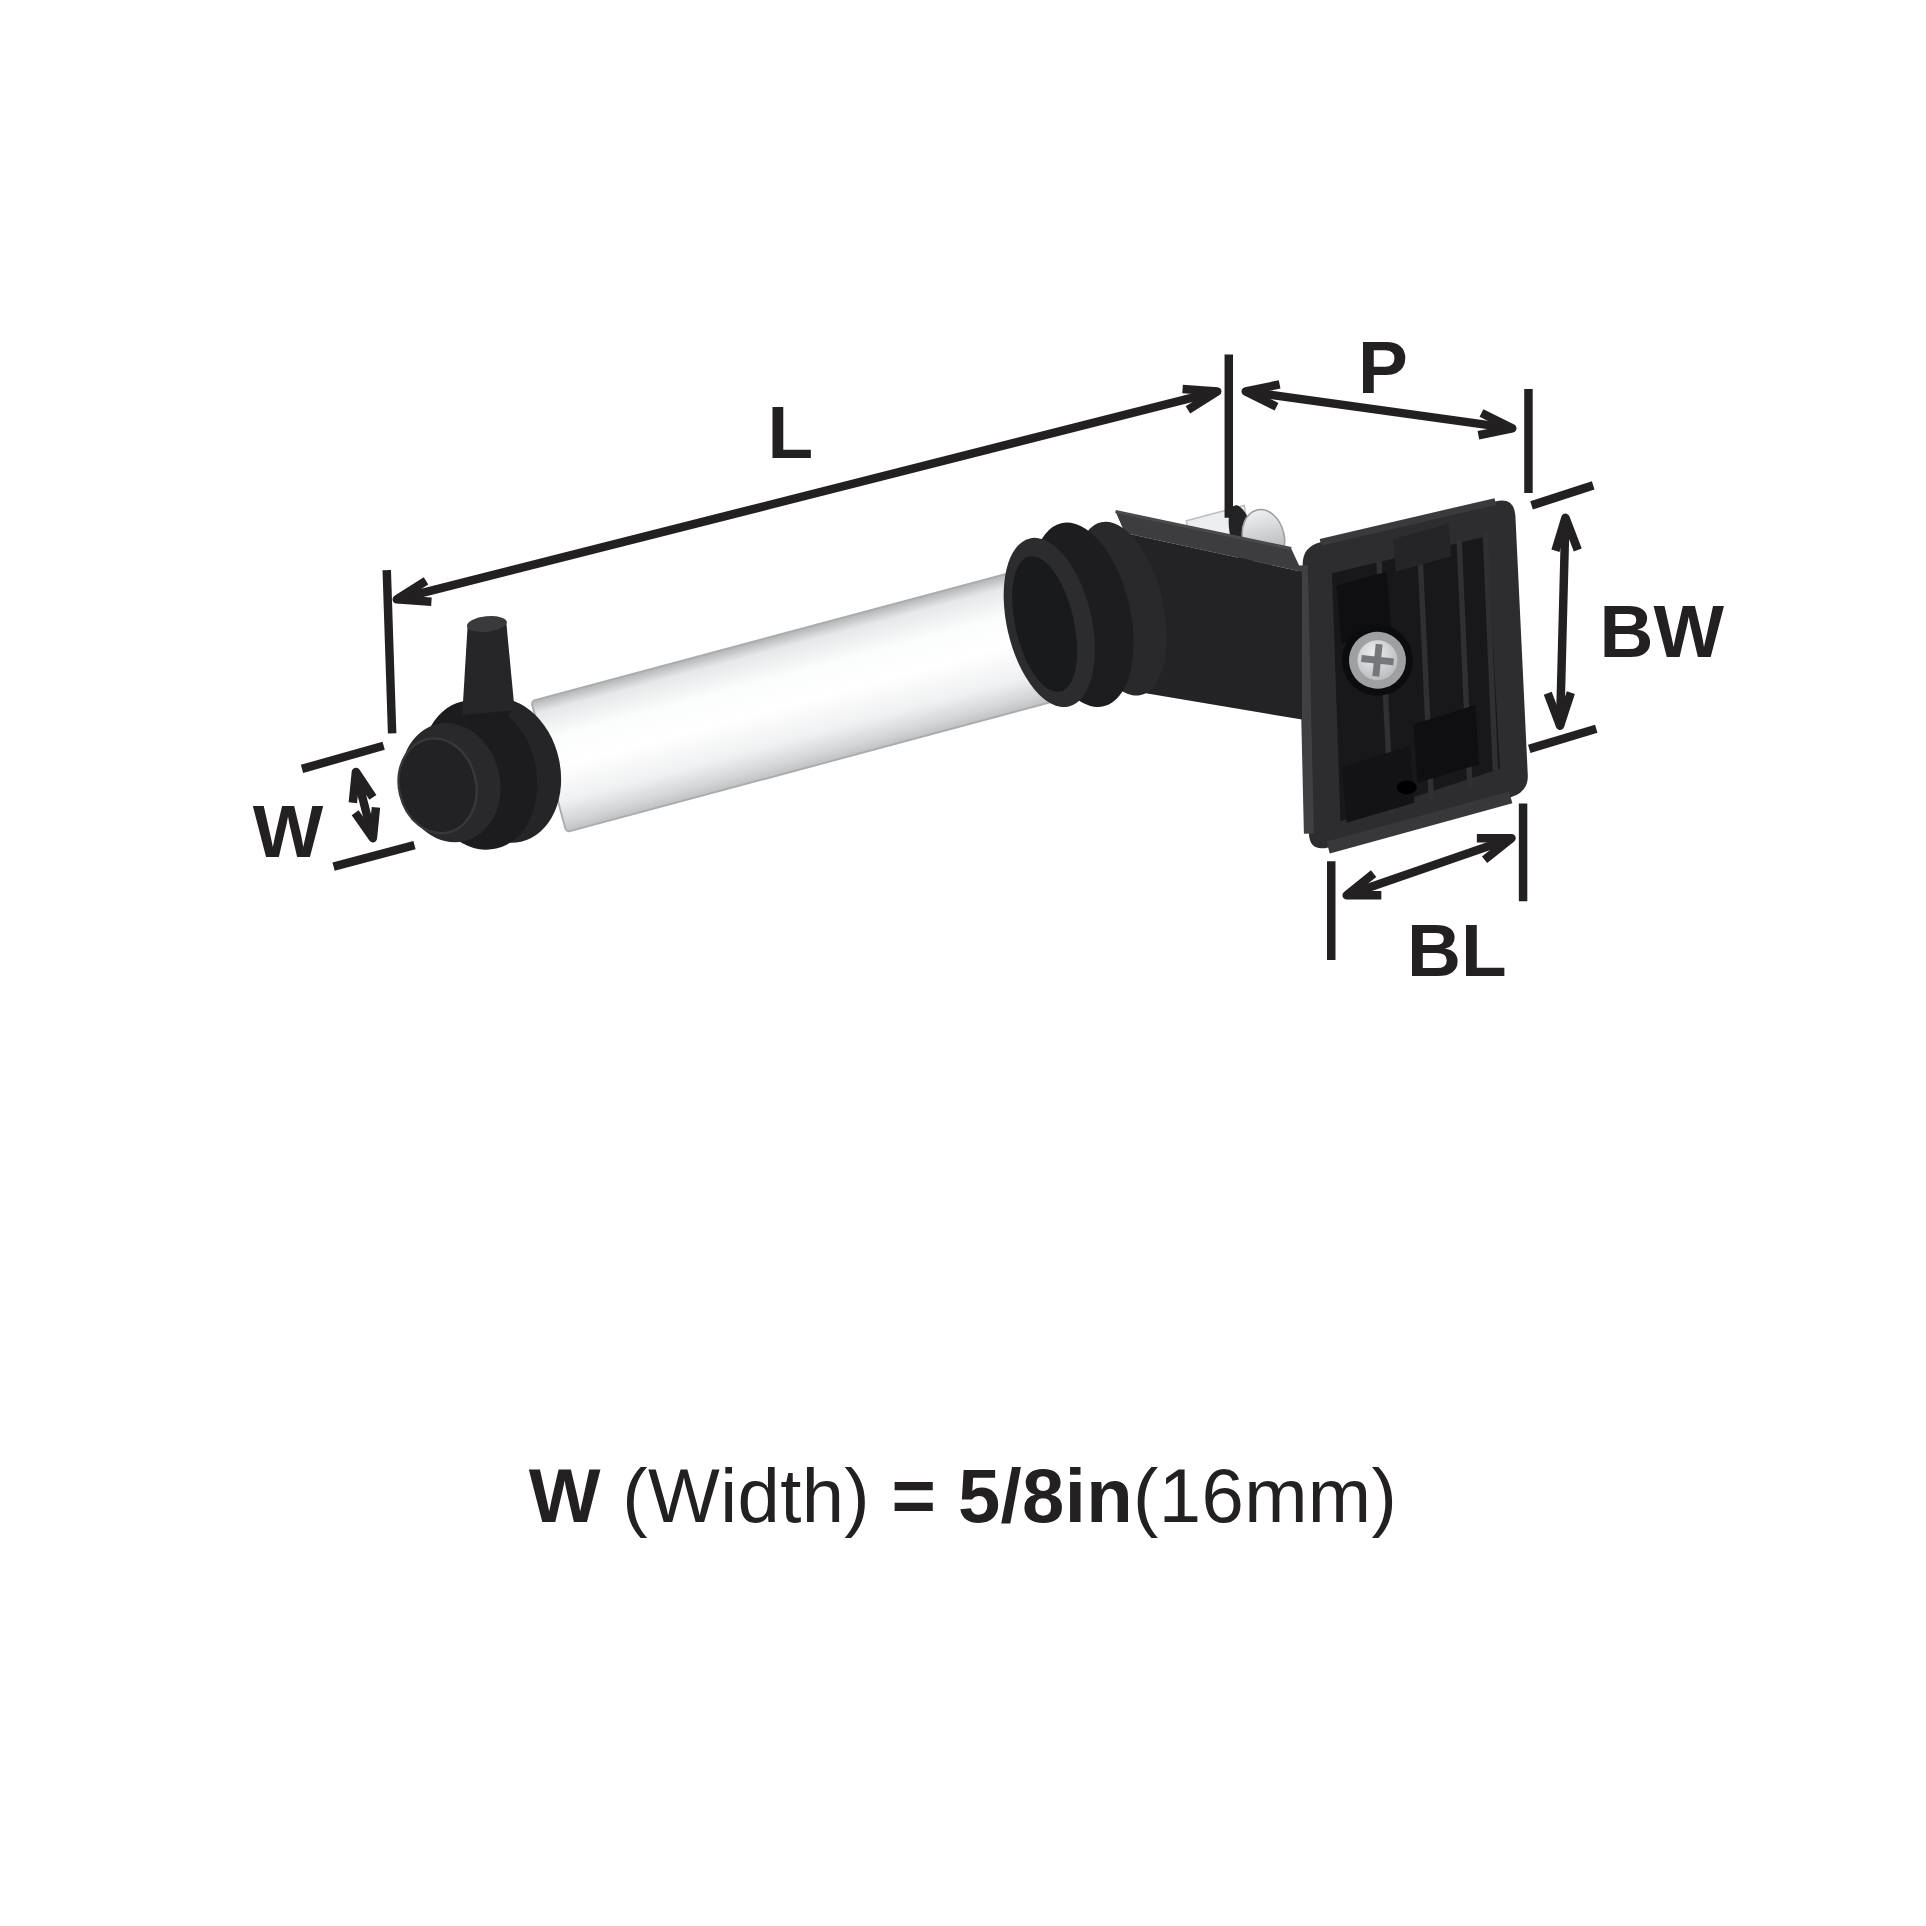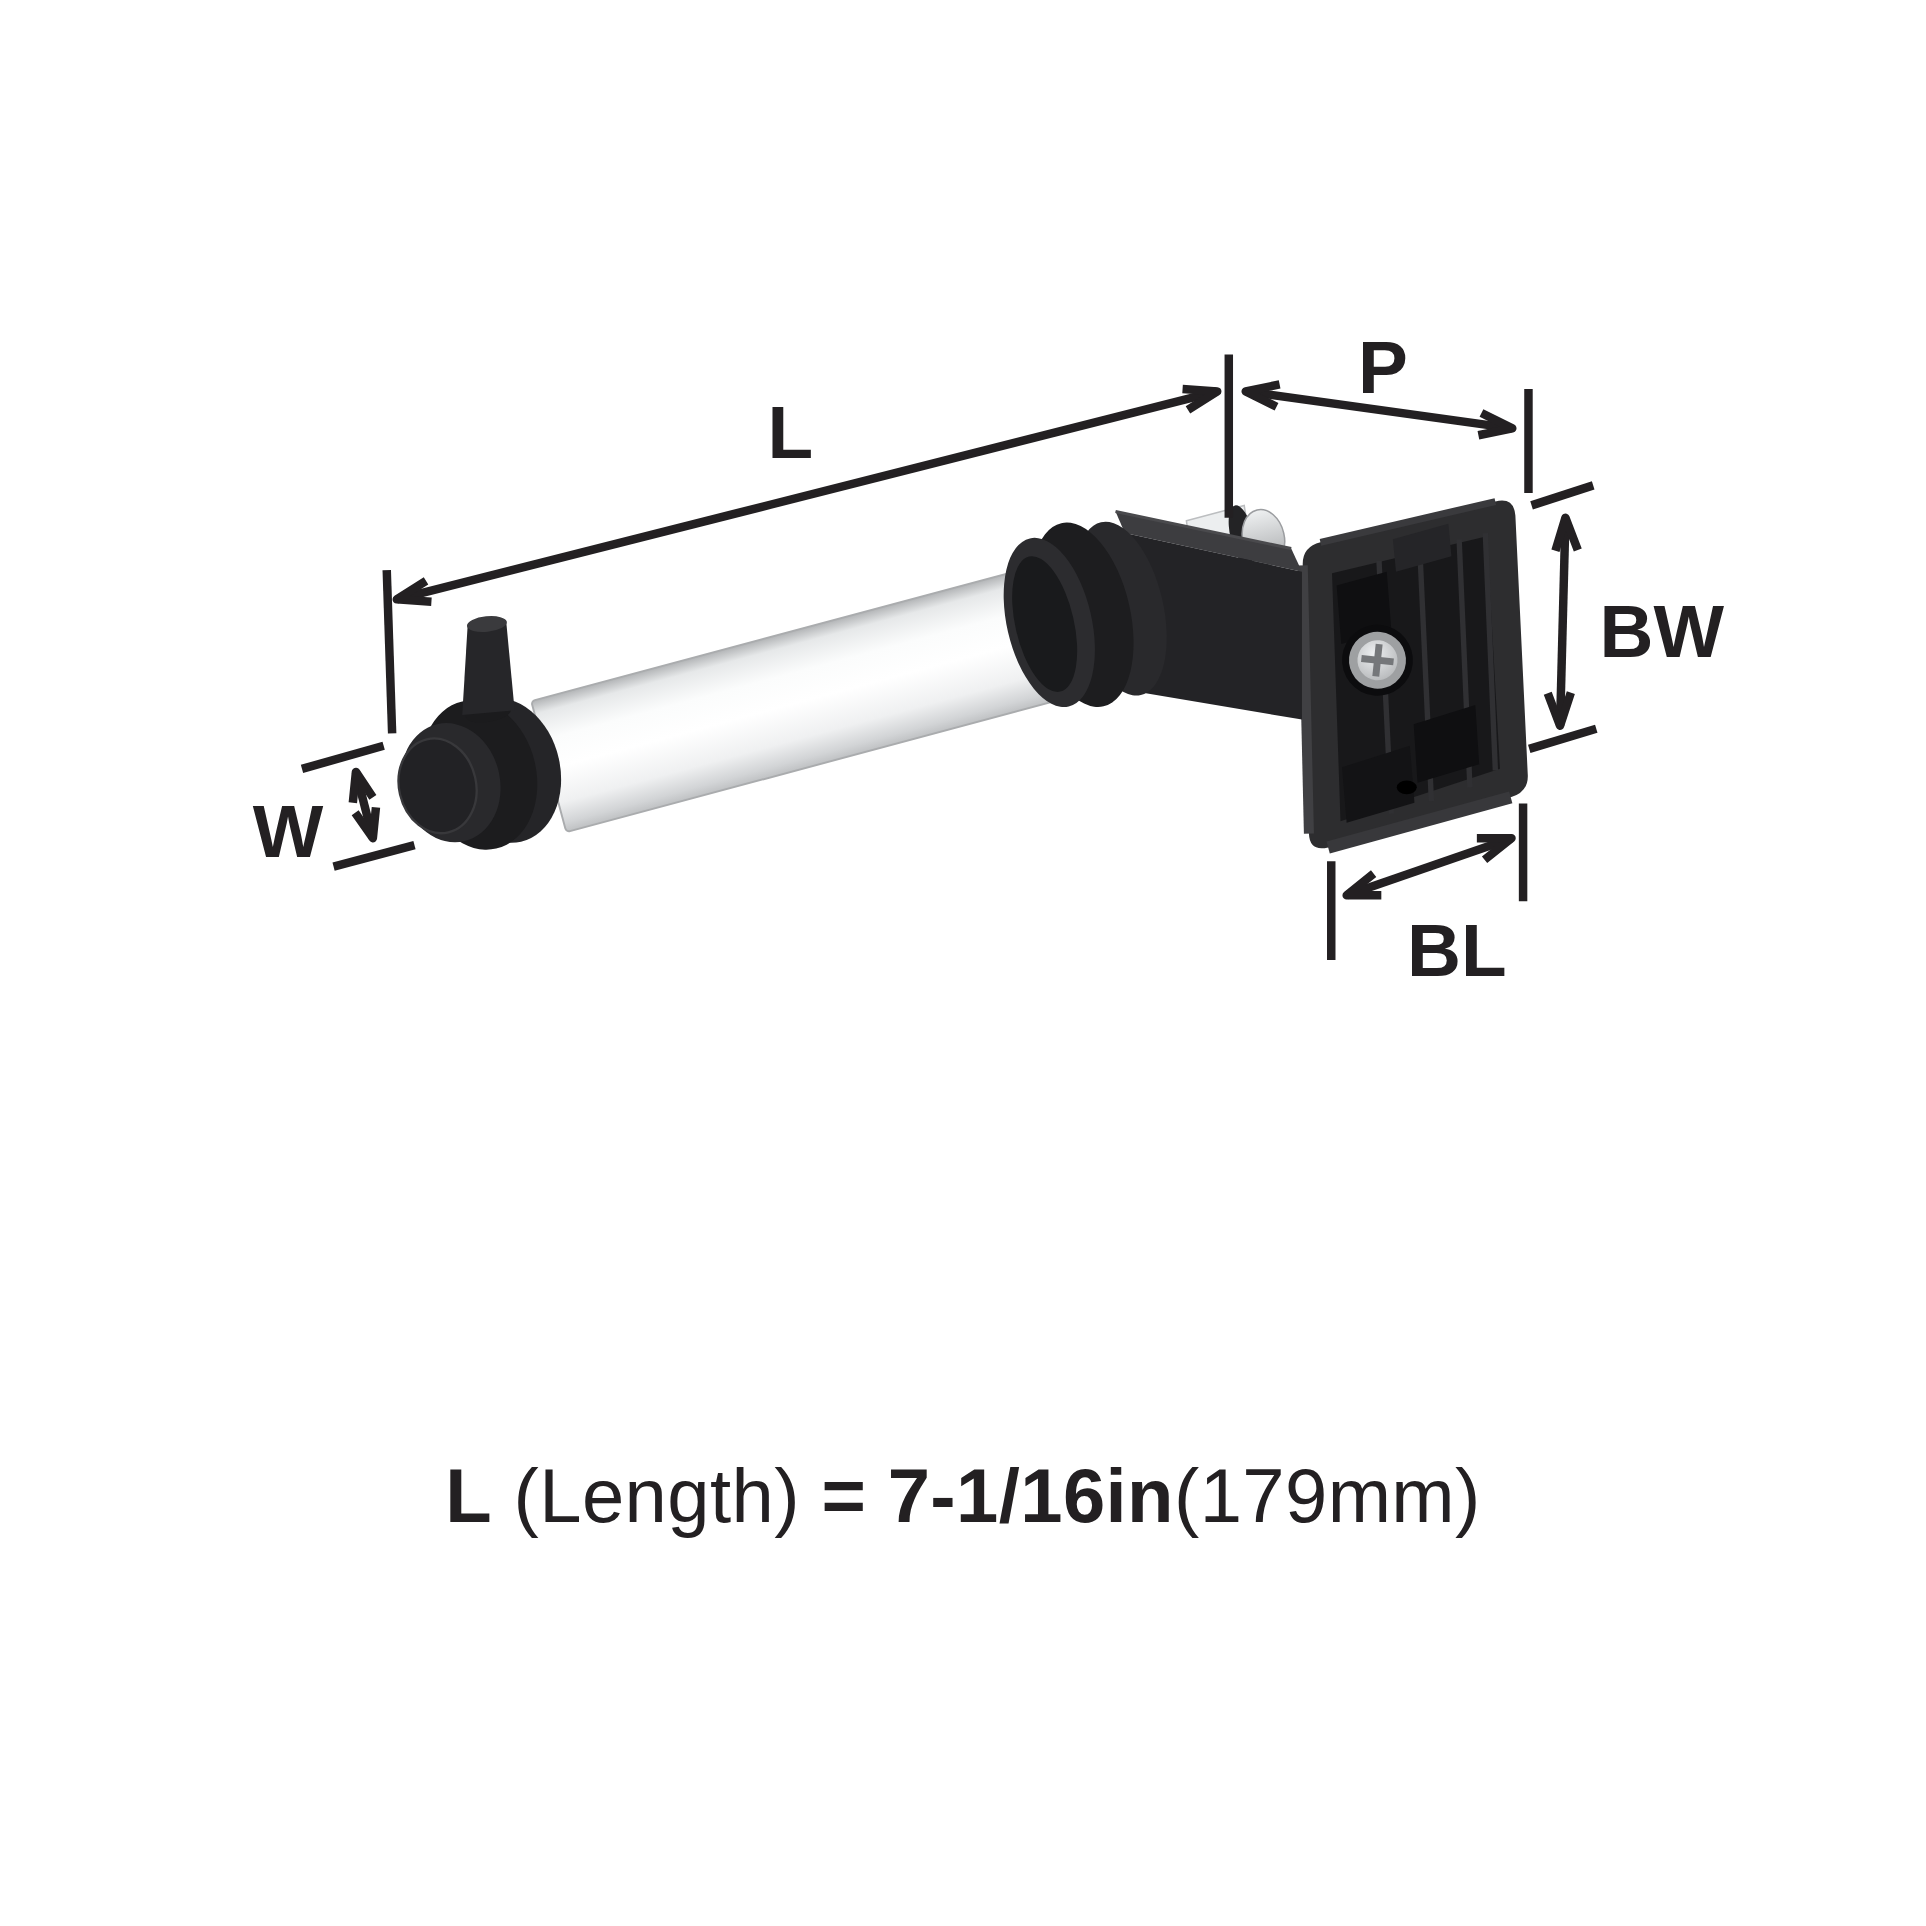--- a/index.html
+++ b/index.html
@@ -131,20 +131,20 @@
     </g>
 
     <text class="dim-label" x="1026" y="595" text-anchor="middle">L</text>
     <text class="dim-label" x="1795" y="510" text-anchor="middle">P</text>
     <text class="dim-label" x="374" y="1113" text-anchor="middle">W</text>
     <text class="dim-label" x="2157" y="853" text-anchor="middle">BW</text>
     <text class="dim-label" x="1891" y="1267" text-anchor="middle">BL</text>
   </svg>
 
   <div class="spec-list">
-    <div class="spec-row"><span class="sym">L</span><span> (Length) </span><span class="val">= </span><span class="val">7-1/16in</span><span>(179mm)</span></div>
+    <div class="spec-row"><span class="sym">W</span><span> (Width) </span><span class="val">= </span><span class="val">5/8in</span><span>(16mm)</span></div>
     
     
     
   </div>
 
 </div>
 
 
 </body></html>

